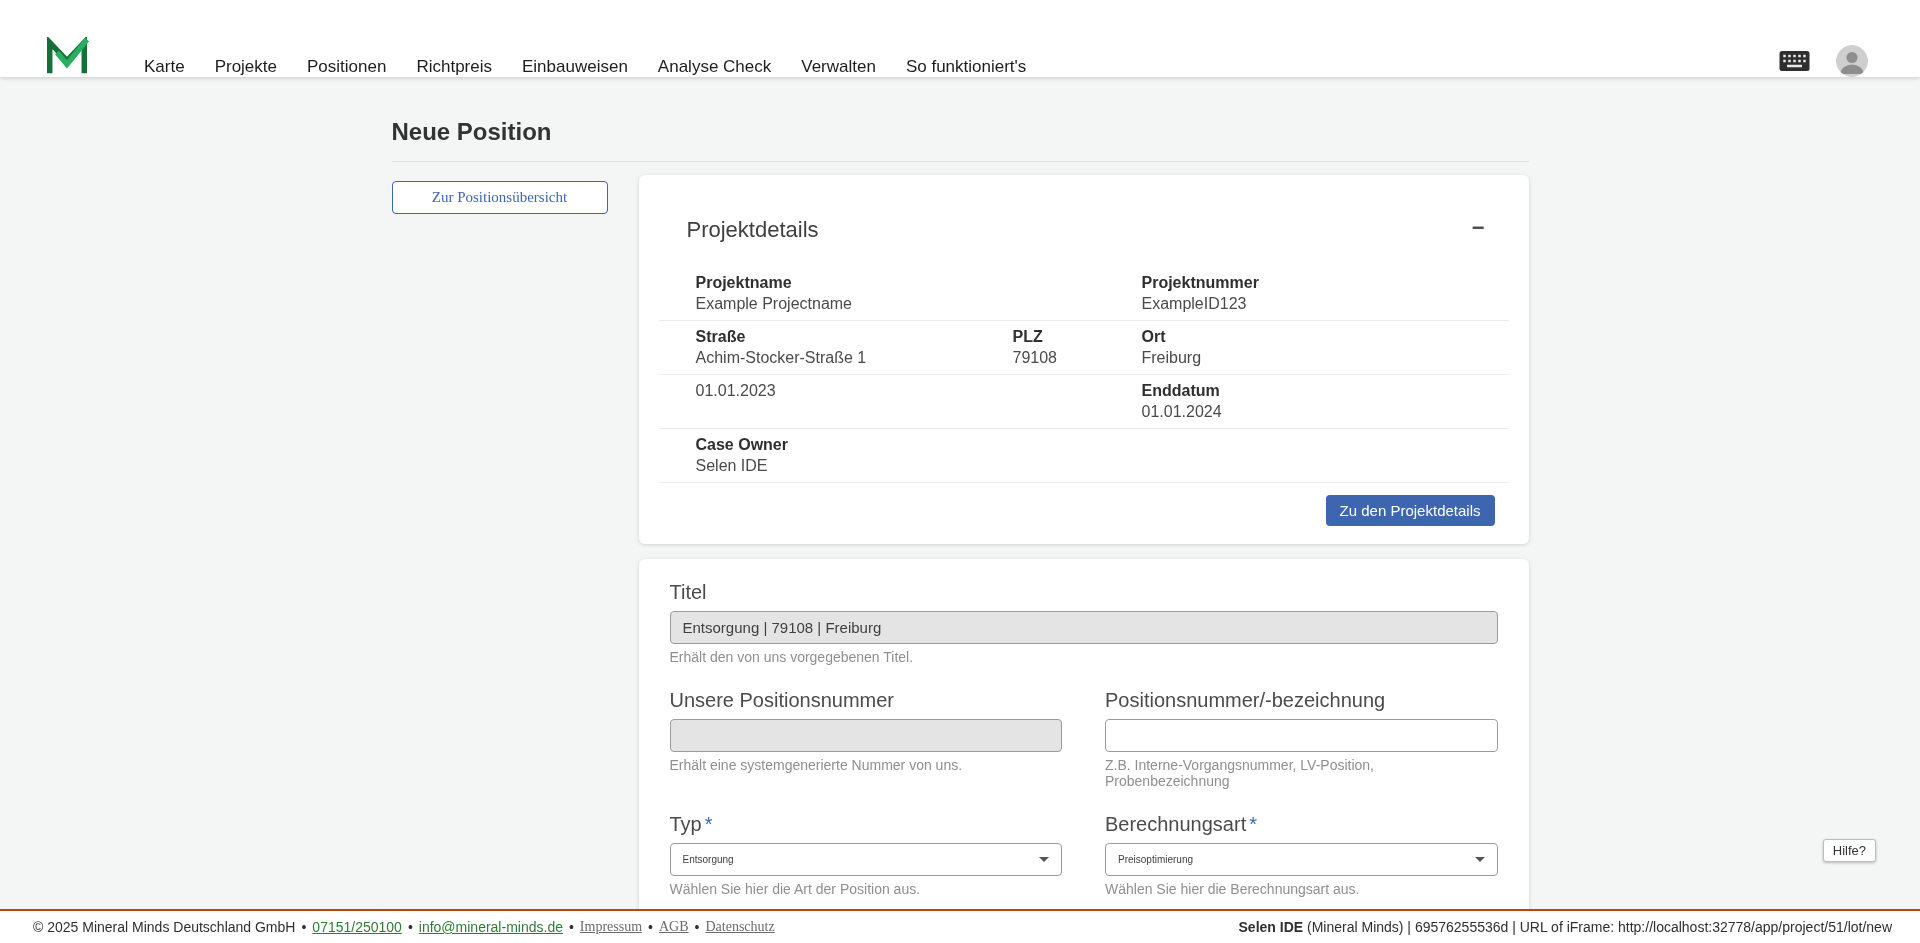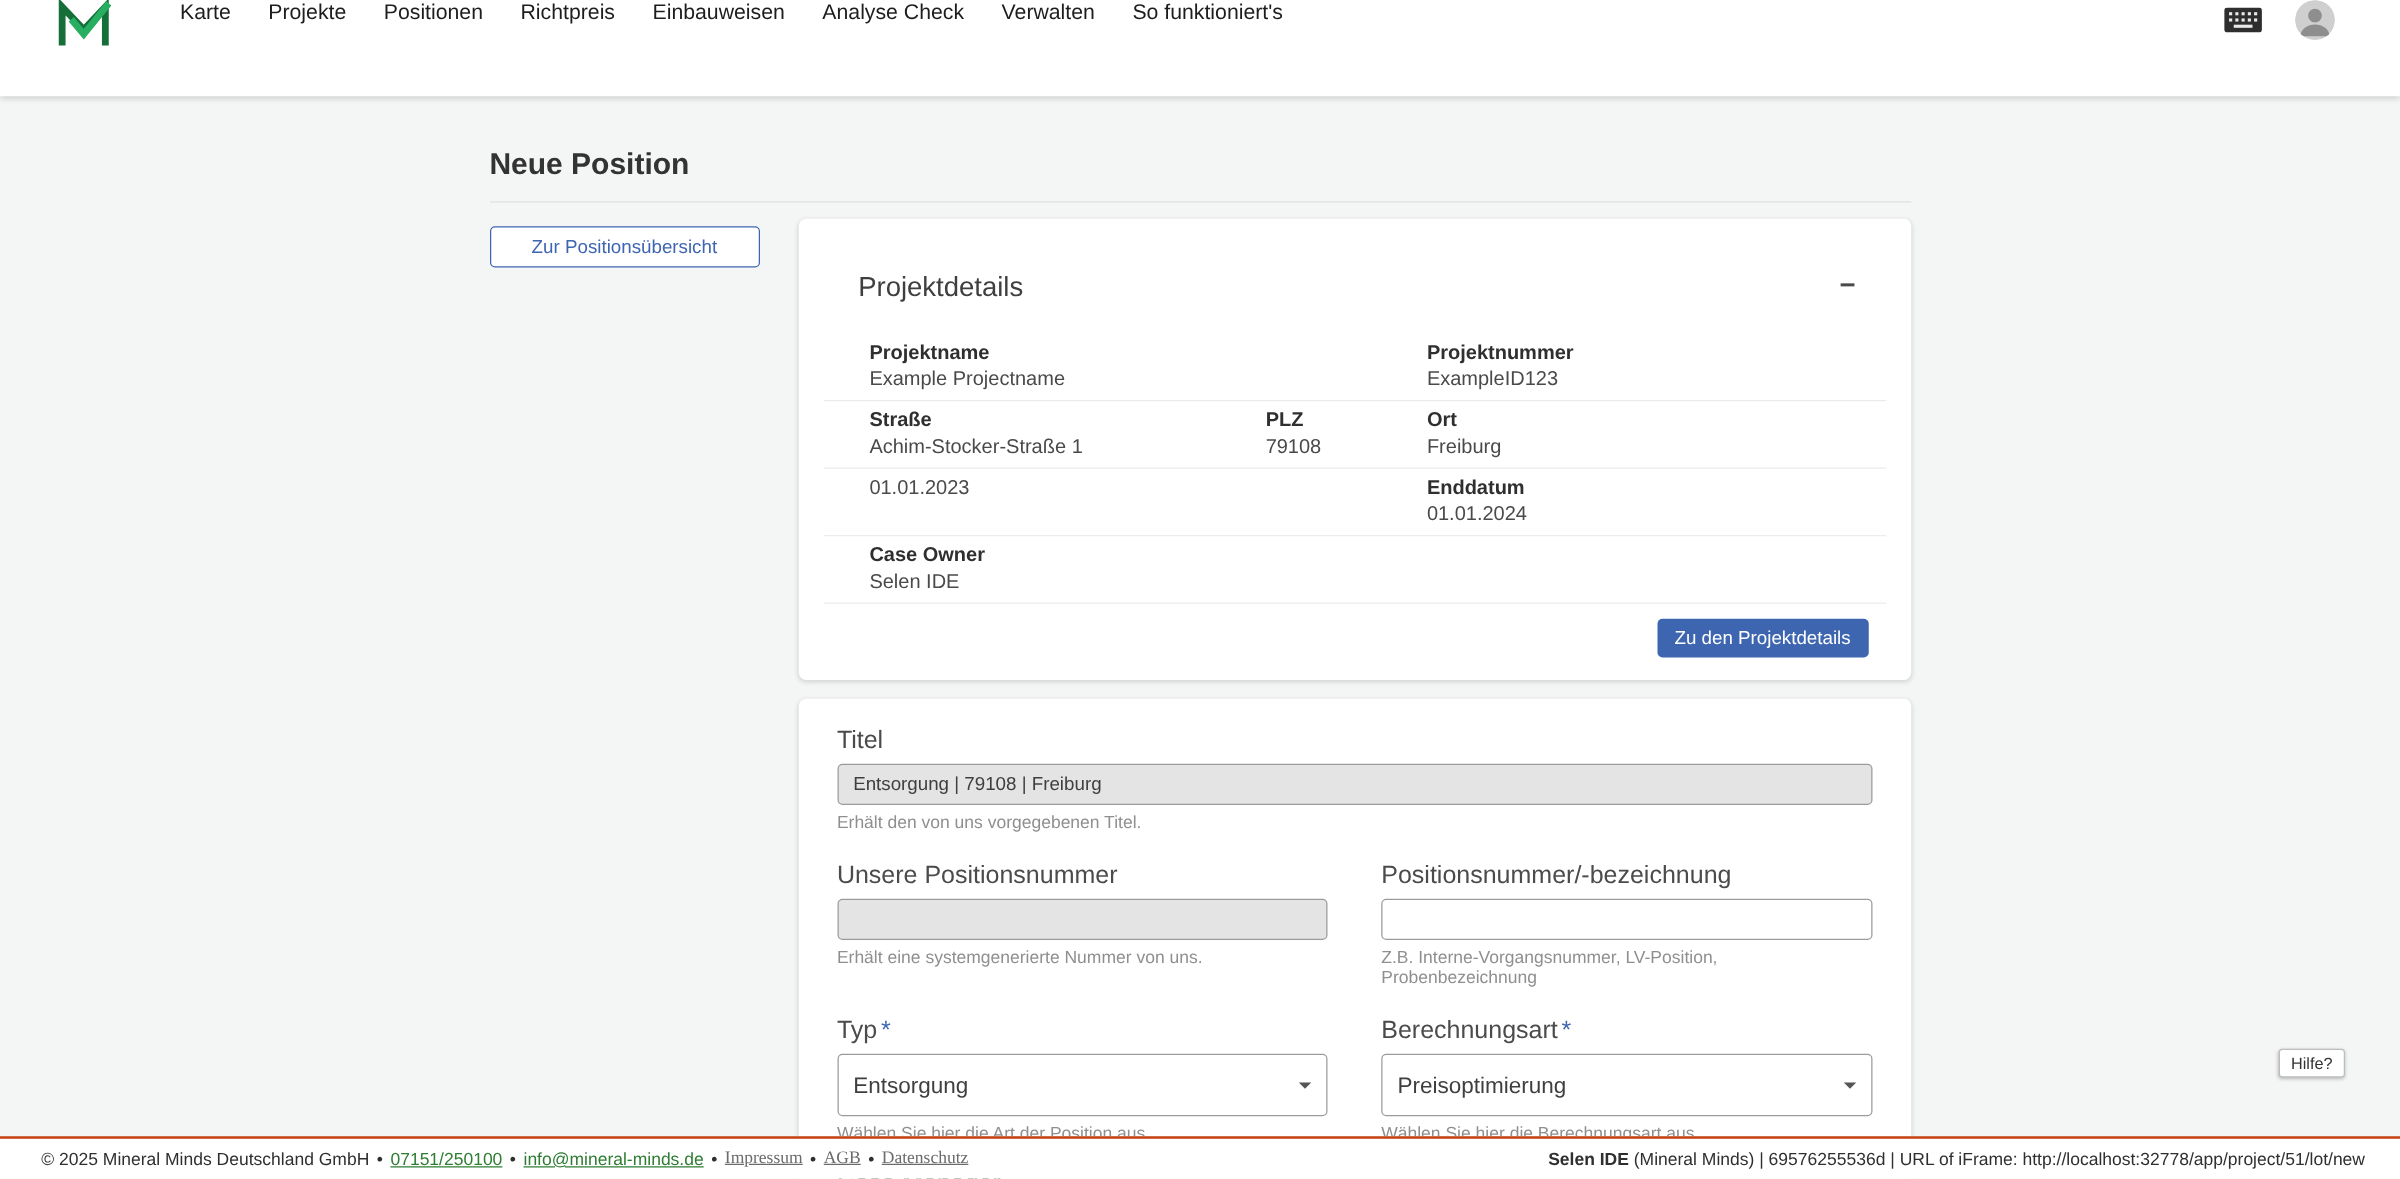--- a/index.html
+++ b/index.html
@@ -8,37 +8,37 @@
     position: relative;
     overflow: hidden;
     background: #f4f5f5;
     font-family: "Liberation Sans", sans-serif;
     color: #2f2f2f;
   }
 
   
   .navbar {
     position: absolute; top: 0; left: 0; right: 0; height: 77px;
-    background: #fff; display: flex; align-items: flex-start;
+    background: #fff; display: flex; align-items: flex-end;
     box-shadow: 0 1px 5px rgba(0,0,0,0.18); z-index: 30;
   }
   .logo { margin-left: 45px; display: inline-flex; align-items: center; cursor: pointer; }
   .nav { display: flex; gap: 30px; margin-left: 55px; align-items: center; }
   .nav-item { font-size: 17px; color: #1d1d1d; text-decoration: none; cursor: pointer; white-space: nowrap; }
   .nav-right { margin-left: auto; display: flex; align-items: center; gap: 26px; padding-right: 52px; }
   .icon-btn { display: inline-flex; align-items: center; cursor: pointer; }
   .avatar-wrap { border-radius: 50%; overflow: hidden; display: inline-flex; cursor: pointer; }
 
   
   .content { position: absolute; top: 61px; left: 0; right: 0; bottom: 0; overflow: hidden; }
   .container { width: 1137px; margin: 0 auto; padding-top: 57px; }
   .page-title { font-size: 24px; font-weight: 700; color: #333; }
   .title-divider { height: 1px; background: #dfdfdf; margin-top: 15px; }
   .columns { display: flex; margin-top: 13px; gap: 31px; align-items: flex-start; }
-  .left-col { width: 216px; flex-shrink: 0; padding-top: 6px; }
+  .left-col { width: 216px; flex-shrink: 0; padding-top: 6px; font-family: Liberation Serif, serif; }
   .right-col { flex: 1; display: flex; flex-direction: column; gap: 15px; }
 
   .outline-btn {
     width: 100%; height: 33px; background: #fff; border: 1.5px solid #3d65b0;
     color: #3d65b0; border-radius: 4px; font-size: 15px; cursor: pointer;
     font-family: inherit;
   }
 
   .card { background: #fff; border-radius: 6px; box-shadow: 0 1px 4px rgba(0,0,0,0.14); }
 
@@ -65,23 +65,23 @@
   .f-label { font-size: 20px; color: #4b4b4b; display: block; margin-bottom: 7px; }
   .req { color: #3d65b0; margin-left: 3px; }
   .f-input {
     width: 100%; height: 33px; border: 1px solid #9b9b9b; border-radius: 4px;
     padding: 0 12px; font-size: 15px; font-family: inherit; color: #3f3f3f; background: #fff;
   }
   .f-input.disabled { background: #e4e4e4; }
   .f-helper { font-size: 14px; color: #8f8f8f; margin-top: 5px; }
   .form-row { display: grid; grid-template-columns: 1fr 1fr; column-gap: 43px; margin-top: 24px; }
   .f-select {
-    height: 50px; border: 1px solid #9b9b9b; border-radius: 4px; background: #fff;
+    height: 33px; border: 1px solid #9b9b9b; border-radius: 4px; background: #fff;
     display: flex; align-items: center; justify-content: space-between;
-    padding: 0 12px; font-size: 18px; color: #3f3f3f; cursor: pointer;
+    padding: 0 12px; font-size: 10px; color: #3f3f3f; cursor: pointer;
   }
   .caret { width: 0; height: 0; border-left: 5px solid transparent; border-right: 5px solid transparent; border-top: 5px solid #555; }
   .case-manager { margin-top: 22px; width: calc(50% - 16px); }
 
   
   .help-btn {
     position: absolute; right: 44px; bottom: 81px; background: #fff;
     border: 1px solid #bdbdbd; border-radius: 3px; font-size: 13px; color: #333;
     padding: 3px 9px; box-shadow: 0 1px 3px rgba(0,0,0,0.25); cursor: pointer;
     z-index: 25; font-family: inherit;

